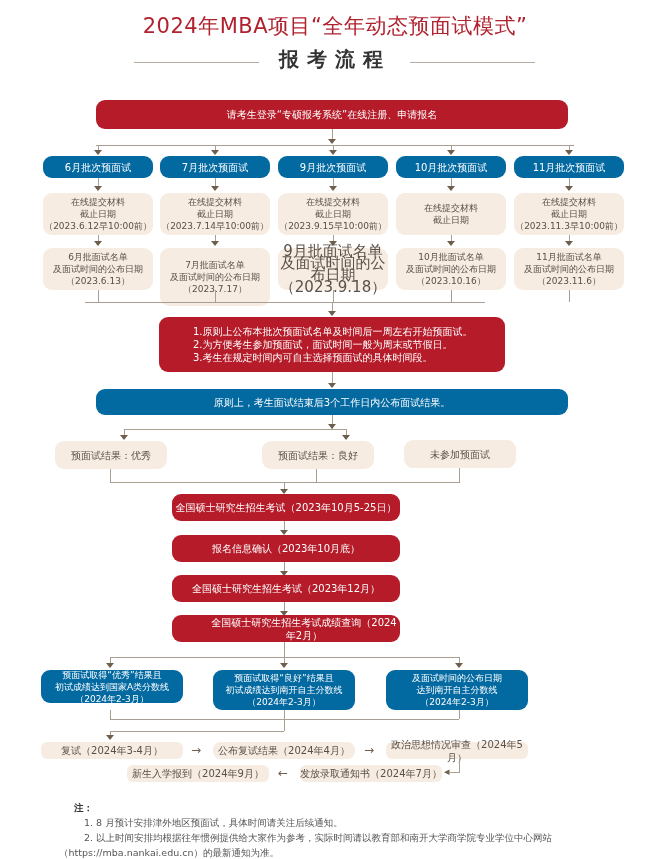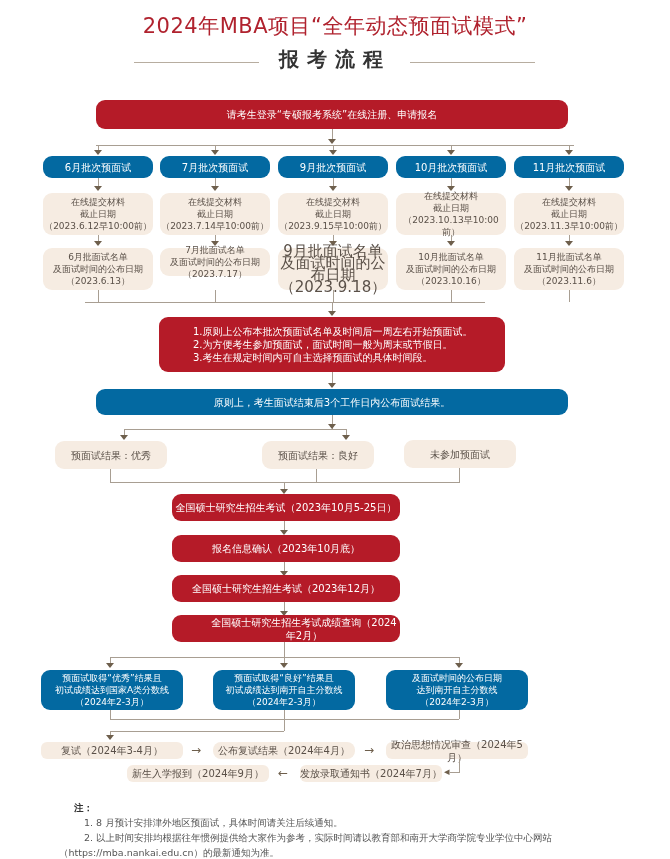--- a/index.html
+++ b/index.html
@@ -64,21 +64,21 @@
     <div class="arrow" style="left:211px;top:186px;"></div>
     <div class="box beige" style="left:160px;top:193px;width:110px;height:42px;font-size:9px;line-height:12px;">
       <div>
         <div>在线提交材料</div>
         <div>截止日期</div>
         <div>（2023.7.14早10:00前）</div>
       </div>
     </div>
     <div class="vline" style="left:215px;top:235px;height:6px;"></div>
     <div class="arrow" style="left:211px;top:241px;"></div>
-    <div class="box beige" style="left:160px;top:248px;width:110px;height:28px;font-size:9px;line-height:12px;">
+    <div class="box beige" style="left:160px;top:248px;width:110px;height:58px;font-size:9px;line-height:12px;">
       <div>
         <div>7月批面试名单</div>
         <div>及面试时间的公布日期</div>
         <div>（2023.7.17）</div>
       </div>
     </div>
     <div class="vline" style="left:215px;top:290px;height:12px;"></div>
     <div class="vline" style="left:333px;top:145px;height:6px;"></div>
     <div class="arrow" style="left:329px;top:150px;"></div>
     <div class="box brown" style="left:278px;top:156px;width:110px;height:22px;">9月批次预面试</div>
@@ -103,21 +103,20 @@
     <div class="vline" style="left:333px;top:290px;height:12px;"></div>
     <div class="vline" style="left:451px;top:145px;height:6px;"></div>
     <div class="arrow" style="left:447px;top:150px;"></div>
     <div class="box brown" style="left:396px;top:156px;width:110px;height:22px;">10月批次预面试</div>
     <div class="vline" style="left:451px;top:178px;height:9px;"></div>
     <div class="arrow" style="left:447px;top:186px;"></div>
     <div class="box beige" style="left:396px;top:193px;width:110px;height:42px;font-size:9px;line-height:12px;">
       <div>
         <div>在线提交材料</div>
         <div>截止日期</div>
-        <div>（2023.10.13早10:00前）</div>
       </div>
     </div>
     <div class="vline" style="left:451px;top:235px;height:6px;"></div>
     <div class="arrow" style="left:447px;top:241px;"></div>
     <div class="box beige" style="left:396px;top:248px;width:110px;height:42px;font-size:9px;line-height:12px;">
       <div>
         <div>10月批面试名单</div>
         <div>及面试时间的公布日期</div>
         <div>（2023.10.16）</div>
       </div>
@@ -194,21 +193,21 @@
 
 <div class="vline" style="left:284px;top:642px;height:15px;"></div>
 <div class="hline" style="left:110px;top:657px;width:349px;"></div>
 <div class="vline" style="left:110px;top:657px;height:8px;"></div>
 <div class="arrow" style="left:106px;top:663px;"></div>
 <div class="vline" style="left:284px;top:657px;height:8px;"></div>
 <div class="arrow" style="left:280px;top:663px;"></div>
 <div class="vline" style="left:459px;top:657px;height:8px;"></div>
 <div class="arrow" style="left:455px;top:663px;"></div>
 
-<div class="box brown" style="left:41px;top:670px;width:142px;height:40px;font-size:9px;line-height:12px;">
+<div class="box brown" style="left:41px;top:670px;width:142px;height:33px;font-size:9px;line-height:12px;">
   <div>
       <div>预面试取得“优秀”结果且</div>
       <div>初试成绩达到国家A类分数线</div>
       <div>（2024年2-3月）</div>
     </div>
 </div>
 <div class="box brown" style="left:213px;top:670px;width:142px;height:40px;font-size:9px;line-height:12px;">
   <div>
       <div>预面试取得“良好”结果且</div>
       <div>初试成绩达到南开自主分数线</div>

